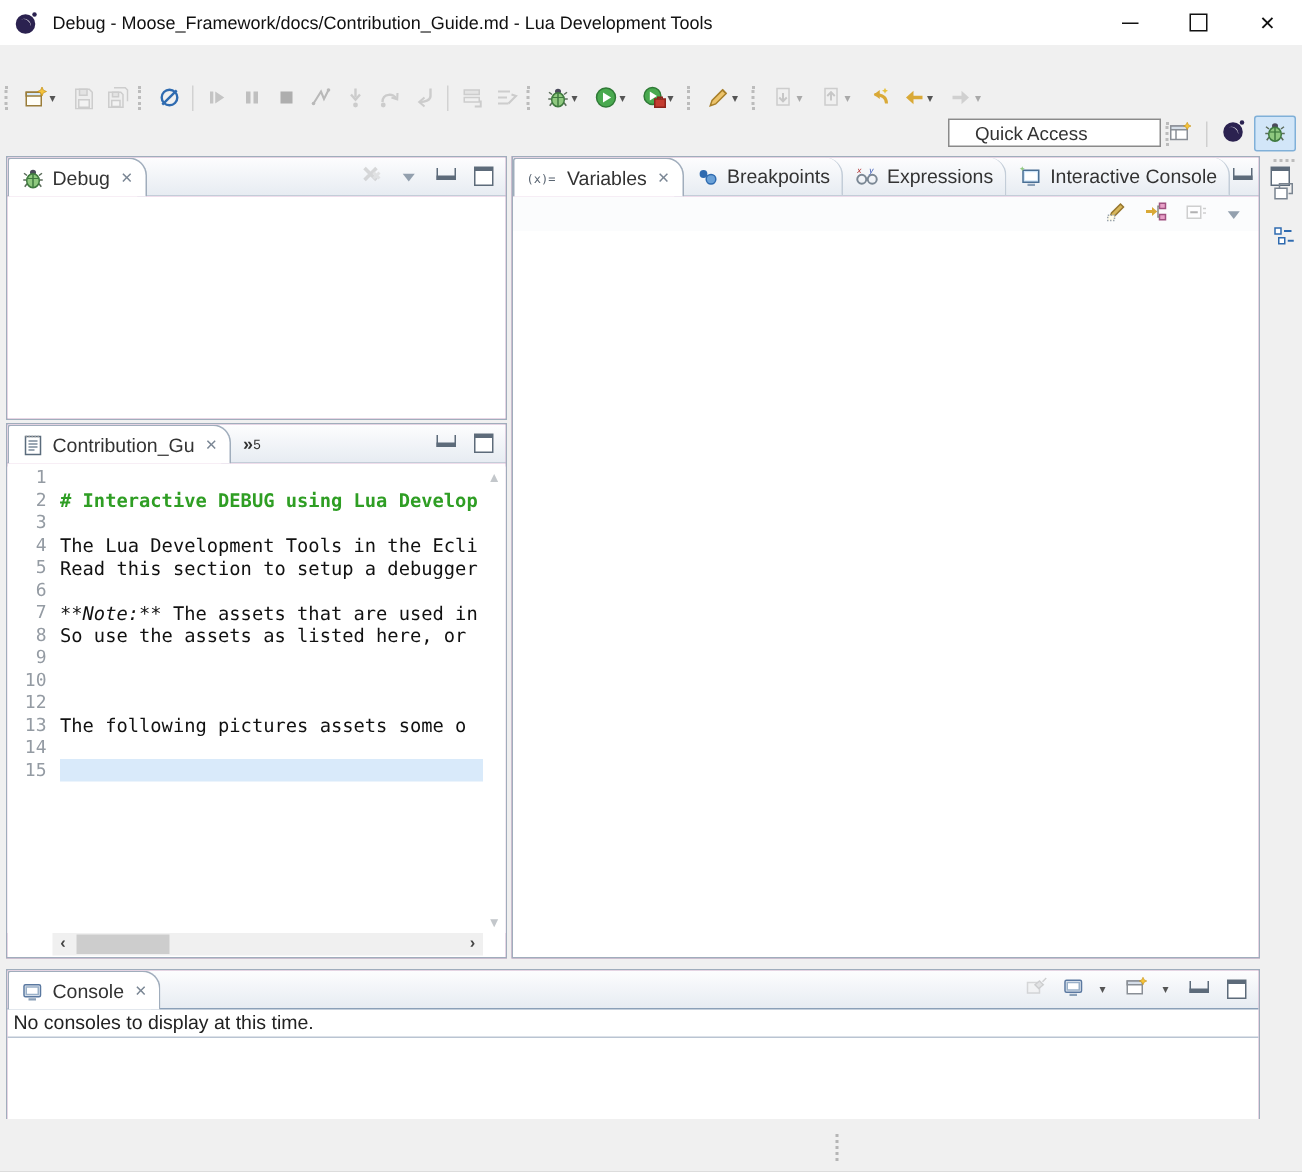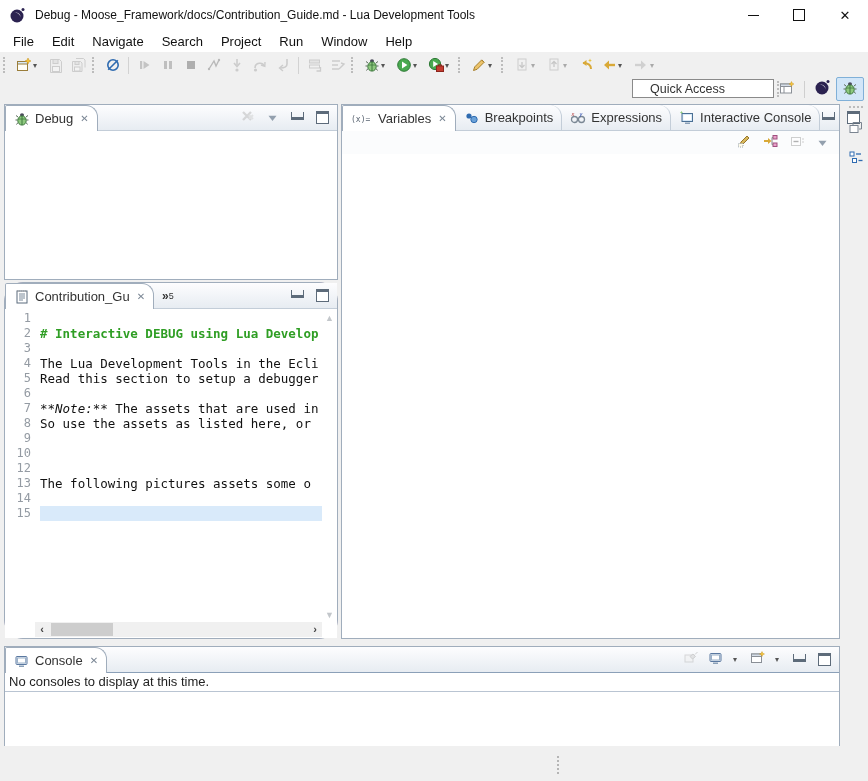--- a/index.html
+++ b/index.html
@@ -101,30 +101,20 @@
         </div>
       <div class="wbtn">
           <span class="wmax"></span>
         </div>
       <div class="wbtn">
           <span class="wclose">✕</span>
         </div>
     </div>
   </div>
 
-  <div class="menubar" id="menubar">
-      <span class="menu-item">File</span>
-      <span class="menu-item">Edit</span>
-      <span class="menu-item">Navigate</span>
-      <span class="menu-item">Search</span>
-      <span class="menu-item">Project</span>
-      <span class="menu-item">Run</span>
-      <span class="menu-item">Window</span>
-      <span class="menu-item">Help</span>
-    </div>
 
   <div class="maintoolbar" id="maintoolbar">
       <span class="sep-dots"></span>
       <span class="tbtn">
         <span class="ic">
           <svg width="16" height="16" viewBox="0 0 16 16">
             <rect x="1.5" y="4.5" width="10" height="9" fill="#fffef7" stroke="#9a7d3a"></rect>
             <rect x="1.5" y="4.5" width="10" height="2.5" fill="#d6e9f8" stroke="#9a7d3a"></rect>
             <path d="M12 1l.9 2.1L15 4l-2.1.9L12 7l-.9-2.1L9 4l2.1-.9z" fill="#f5c33b" stroke="#c49016" stroke-width=".5"></path>
           </svg>
@@ -500,21 +490,21 @@
         </span>
         <span class="vbtn">
           <span class="ic"><svg width="9" height="7" viewBox="0 0 9 7">
               <path d="M.5.8h8L4.5 6z" fill="#93a0ae"></path>
             </svg></span>
         </span>
       </div>
     <div class="vbody" style="top:49px;"></div>
   </div>
 
-  <div class="view" style="left:4px;top:282px;width:332px;height:355px;border-radius:19px;">
+  <div class="view" style="left:4px;top:282px;width:332px;height:355px;">
     <div class="vhead">
       <div class="tabs" id="editor-tabs">
           <div class="tab active">
             <span class="ic">
               <svg width="16" height="16" viewBox="0 0 16 16">
                 <rect x="3" y="2" width="10" height="12" fill="#fff" stroke="#5a6b7c"></rect>
                 <path d="M3 2h10" stroke="#999" stroke-dasharray="1 1"></path>
                 <line x1="5" y1="5" x2="11" y2="5" stroke="#7a8a9a"></line>
                 <line x1="5" y1="7" x2="11" y2="7" stroke="#7a8a9a"></line>
                 <line x1="5" y1="9" x2="11" y2="9" stroke="#7a8a9a"></line>

